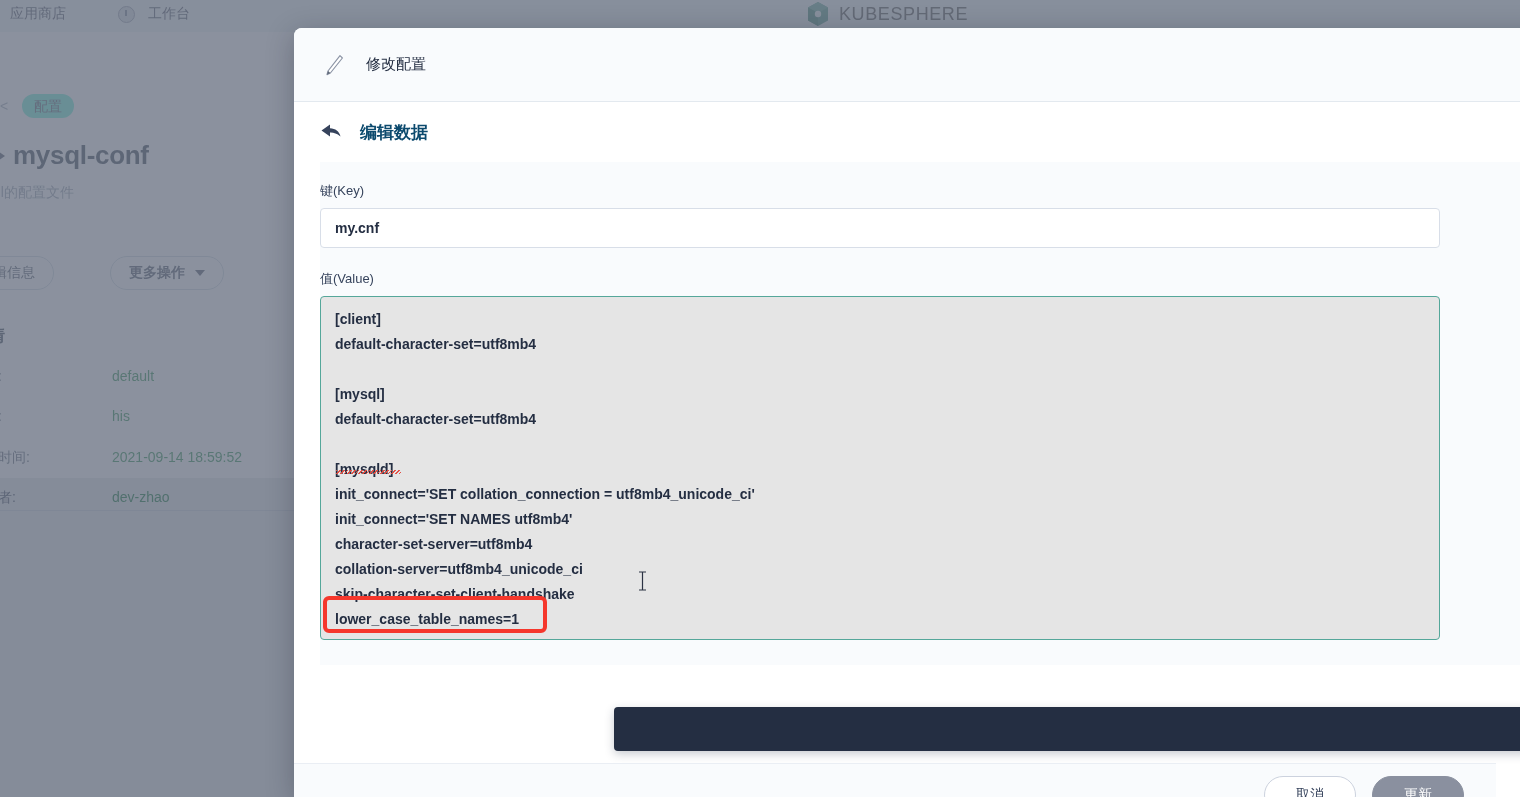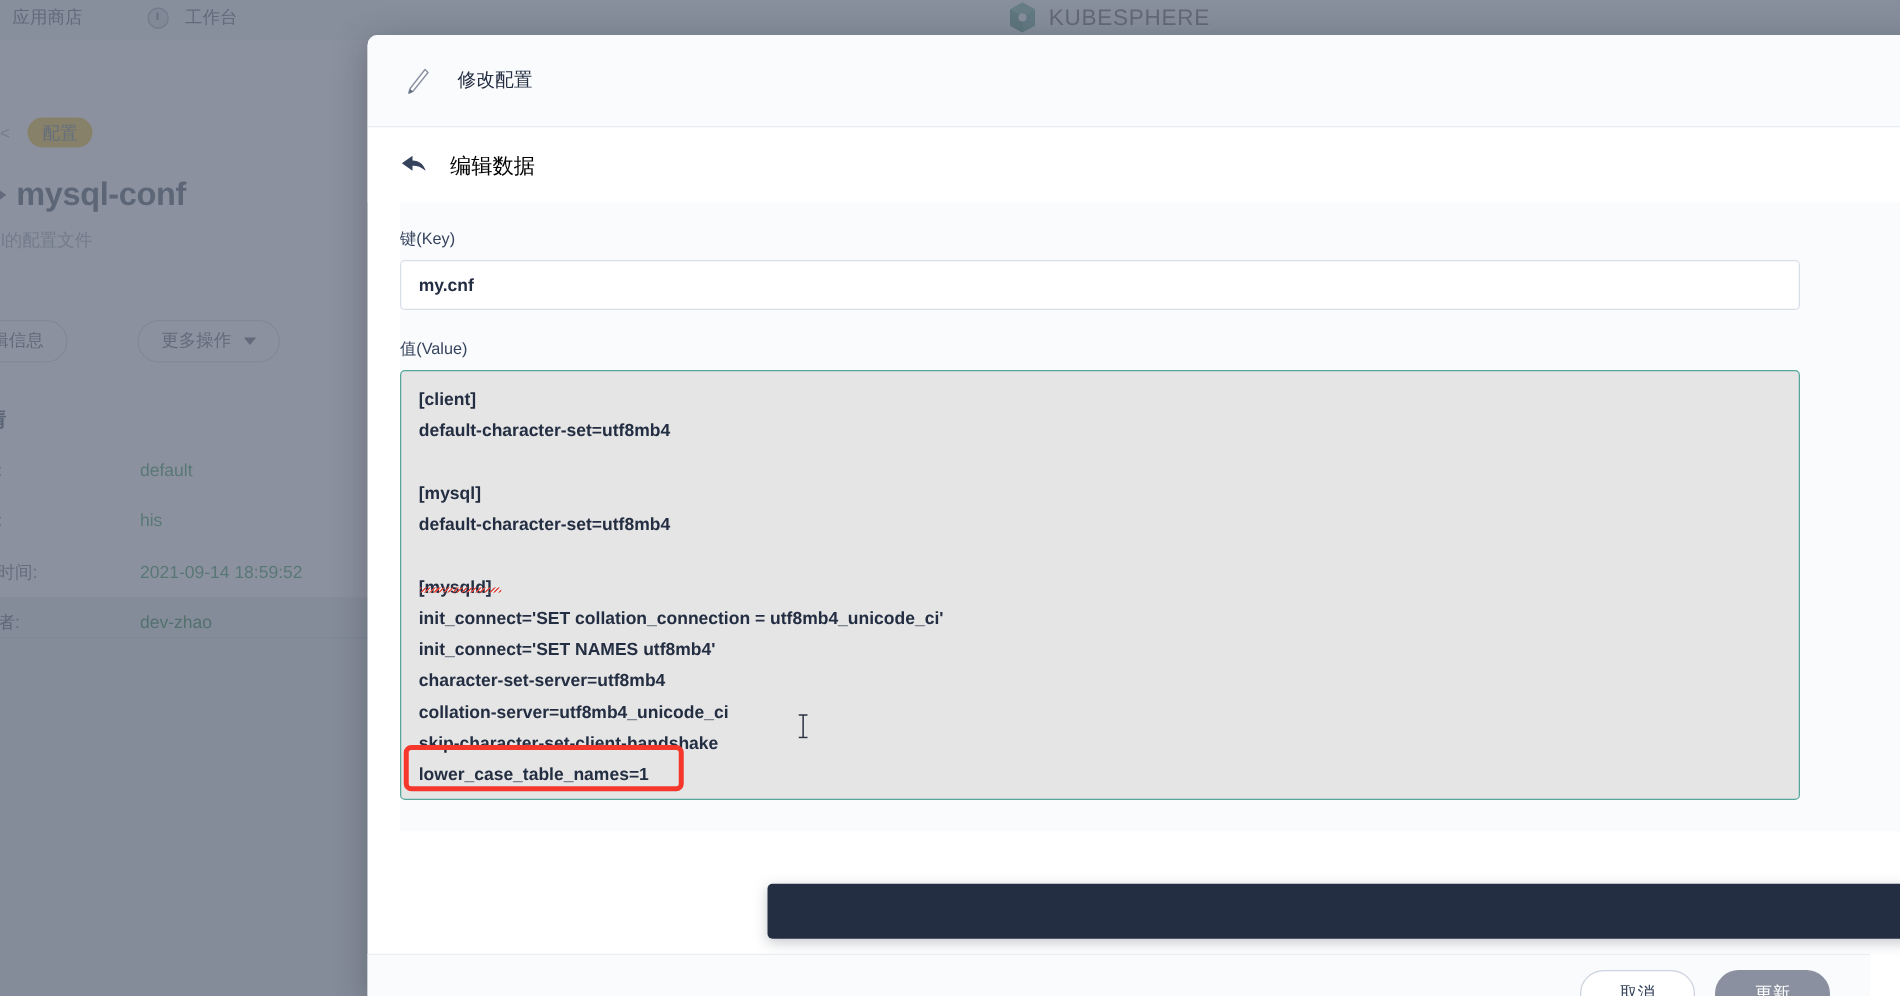--- a/index.html
+++ b/index.html
@@ -44,21 +44,21 @@
   .brand-text {
     font-size: 18px; letter-spacing: 0.6px; color: #404040; font-weight: 400;
   }
 
   #bg-body { position: absolute; left: 0; top: 32px; width: 1520px; height: 765px; background:#fff; }
   #bg-crumb {
     position: absolute; left: 0px; top: 66px;
     font-size: 14px; color: #4a5266;
   }
   #bg-crumb .sep { color: #99a0b0; margin-right: 10px; }
-  #bg-crumb .cur  { background: #eab308; border-radius: 12px; padding: 4px 12px; text-align: right; }
+  #bg-crumb .cur  { background: #5eead4; border-radius: 12px; padding: 4px 12px; text-align: right; }
   #bg-title-row {
     position: absolute; left: 0px; top: 108px;
     display: flex; align-items: center; gap: 8px; justify-content: space-between;
   }
   #bg-title-row .caret {
     width: 0; height: 0;
     border-left: 7px solid #3c4357;
     border-top: 5px solid transparent;
     border-bottom: 5px solid transparent;
     margin-left: -2px;
@@ -71,21 +71,21 @@
     font-size: 14px; color: #8d95a6;
   }
   .bg-btn {
     position: absolute; top: 224px;
     height: 34px; border: 1px solid #ccd2de; border-radius: 17px;
     background: #fff; color: #3c4357; font-size: 14px;
     display: flex; align-items: center; justify-content: center;
     padding: 0 18px; white-space: nowrap;
   }
   #bg-btn-edit { left: -40px; }
-  #bg-btn-more { left: 110px; gap: 10px; }
+  #bg-btn-more { left: 110px; gap: 10px; font-weight: bold; }
   .tri-down {
     width: 0; height: 0;
     border-top: 6px solid #3c4357;
     border-left: 5px solid transparent;
     border-right: 5px solid transparent;
   }
   #bg-section-title {
     position: absolute; left: -12px; top: 292px;
     font-size: 17px; font-weight: bold; color: #242e42;
   }
@@ -130,21 +130,21 @@
   }
   .pencil-icon { width: 20px; height: 22px; position: relative; }
   #modal-title { font-size: 15px; color: #242e42; font-weight: normal; }
 
   #modal-subhead {
     position: relative; height: 60px;
     display: flex; align-items: center; padding-left: 26px; gap: 18px;
     background: #fff;
   }
   .back-arrow { width: 22px; height: 18px; }
-  #subhead-title { font-size: 17px; font-weight: normal; color: #000000; text-align: center; }
+  #subhead-title { font-size: 17px; font-weight: bold; color: #0c4a6e; text-align: center; }
 
   #form-area {
     position: relative;
     margin: 0 26px;
     background: #f9fbfd;
     padding: 20px 0 0 0;
     height: 503px;
   }
   .field-label { font-size: 13px; color: #36435c; margin: 0 0 8px 0; }
   #key-input {

